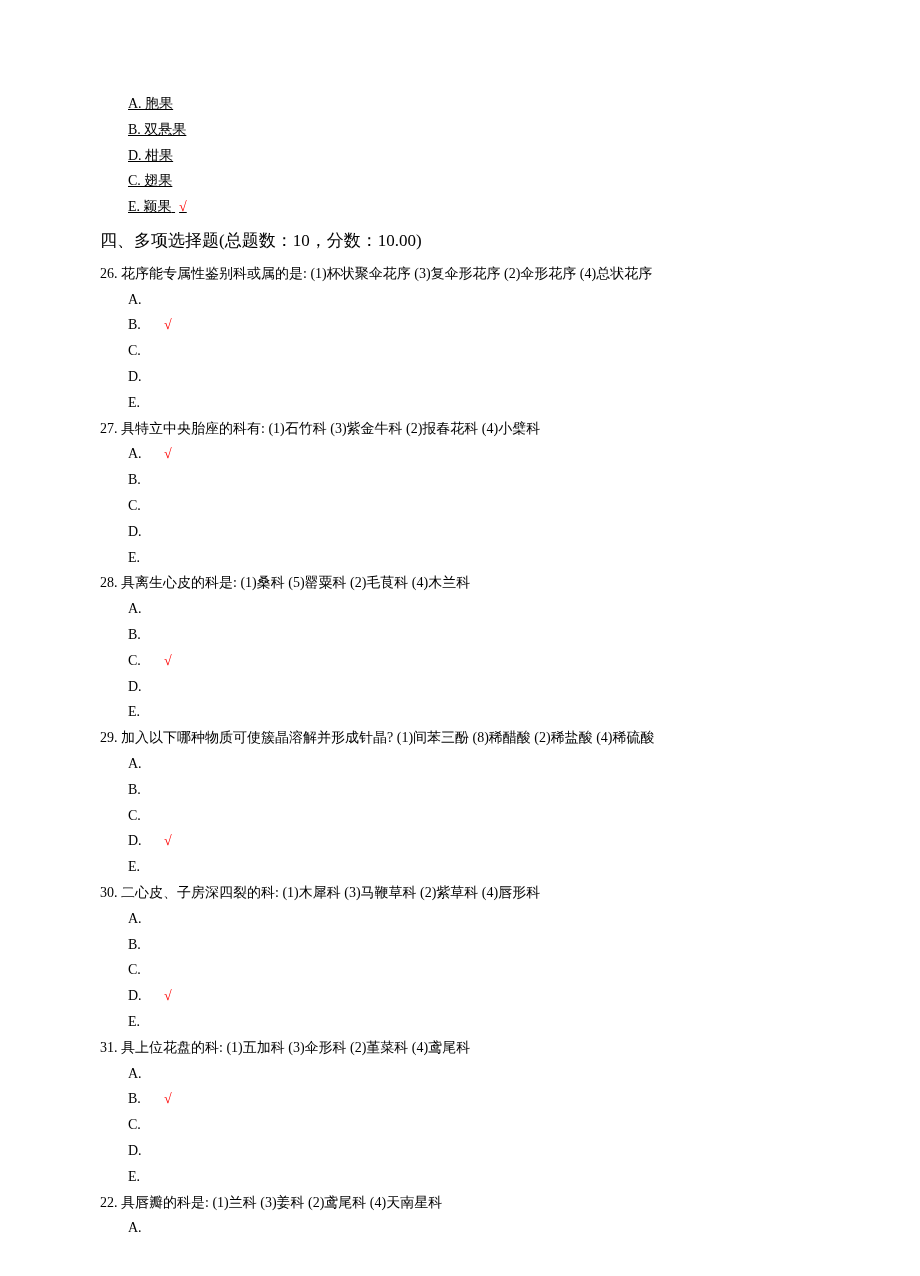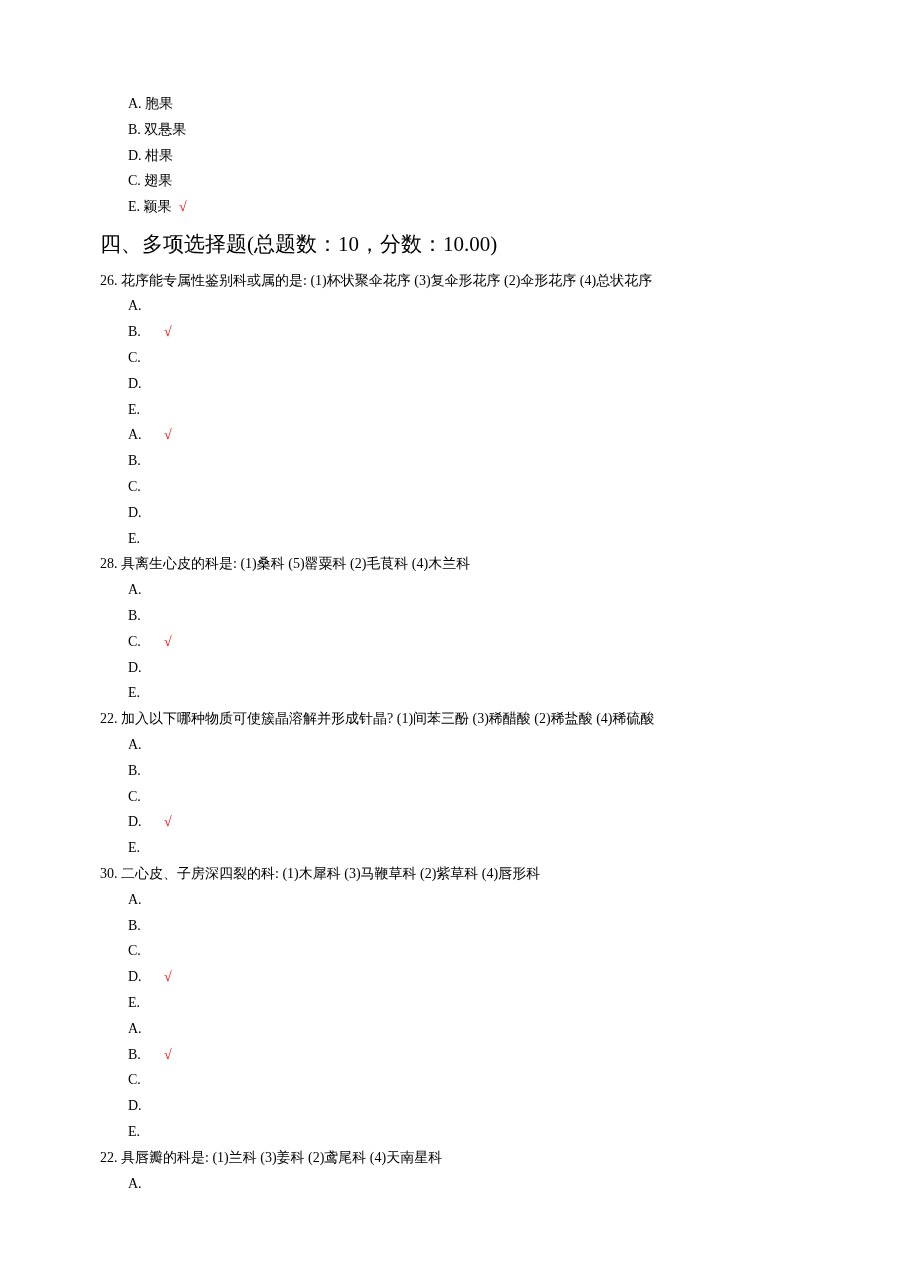--- a/index.html
+++ b/index.html
@@ -14,34 +14,35 @@
     color: #000000;
     line-height: 1.7;
     padding: 90px 100px 60px 100px;
     box-sizing: border-box;
   }
   .q-stem {
     margin: 2px 0 2px 0;
   }
   .choice {
     margin: 2px 0 2px 28px;
+    text-decoration: underline;
   }
   .choice-multi {
     margin: 2px 0 2px 28px;
   }
   .check {
     color: #ff0000;
     margin-left: 4px;
   }
   .check-spaced {
     color: #ff0000;
     margin-left: 18px;
   }
   .section-title {
-    font-size: 21px;
+    font-size: 17px;
     margin: 8px 0 6px 0;
   }
   .letter {
     display: inline-block;
     min-width: 18px;
   }
 </style>
 </head>
 <body>
 
@@ -69,55 +70,57 @@
 <div>
   <div class="q-stem">26. 花序能专属性鉴别科或属的是:   (1)杯状聚伞花序 (3)复伞形花序 (2)伞形花序 (4)总状花序</div>
   <div class="choice-multi"><span class="letter">A.</span></div>
   <div class="choice-multi"><span class="letter">B.</span><span class="check-spaced">√</span></div>
   <div class="choice-multi"><span class="letter">C.</span></div>
   <div class="choice-multi"><span class="letter">D.</span></div>
   <div class="choice-multi"><span class="letter">E.</span></div>
 </div>
 
 <div>
+  <div class="q-stem">27. 具特立中央胎座的科有:   (1)石竹科 (3)紫金牛科 (2)报春花科 (4)小檗科</div>
   <div class="choice-multi"><span class="letter">A.</span><span class="check-spaced">√</span></div>
   <div class="choice-multi"><span class="letter">B.</span></div>
   <div class="choice-multi"><span class="letter">C.</span></div>
   <div class="choice-multi"><span class="letter">D.</span></div>
   <div class="choice-multi"><span class="letter">E.</span></div>
 </div>
 
 <div>
   <div class="q-stem">28. 具离生心皮的科是:   (1)桑科 (5)罂粟科 (2)毛茛科 (4)木兰科</div>
   <div class="choice-multi"><span class="letter">A.</span></div>
   <div class="choice-multi"><span class="letter">B.</span></div>
   <div class="choice-multi"><span class="letter">C.</span><span class="check-spaced">√</span></div>
   <div class="choice-multi"><span class="letter">D.</span></div>
   <div class="choice-multi"><span class="letter">E.</span></div>
 </div>
 
 <div>
-  <div class="q-stem">22. 加入以下哪种物质可使簇晶溶解并形成针晶? (1)间苯三酚 (3)稀醋酸 (2)稀盐酸 (4)稀硫酸</div>
+  <div class="q-stem">29. 加入以下哪种物质可使簇晶溶解并形成针晶? (1)间苯三酚 (8)稀醋酸 (2)稀盐酸 (4)稀硫酸</div>
   <div class="choice-multi"><span class="letter">A.</span></div>
   <div class="choice-multi"><span class="letter">B.</span></div>
   <div class="choice-multi"><span class="letter">C.</span></div>
   <div class="choice-multi"><span class="letter">D.</span><span class="check-spaced">√</span></div>
   <div class="choice-multi"><span class="letter">E.</span></div>
 </div>
 
 <div>
   <div class="q-stem">30. 二心皮、子房深四裂的科:   (1)木犀科 (3)马鞭草科 (2)紫草科 (4)唇形科</div>
   <div class="choice-multi"><span class="letter">A.</span></div>
   <div class="choice-multi"><span class="letter">B.</span></div>
   <div class="choice-multi"><span class="letter">C.</span></div>
   <div class="choice-multi"><span class="letter">D.</span><span class="check-spaced">√</span></div>
   <div class="choice-multi"><span class="letter">E.</span></div>
 </div>
 
 <div>
+  <div class="q-stem">31. 具上位花盘的科:   (1)五加科 (3)伞形科 (2)堇菜科 (4)鸢尾科</div>
   <div class="choice-multi"><span class="letter">A.</span></div>
   <div class="choice-multi"><span class="letter">B.</span><span class="check-spaced">√</span></div>
   <div class="choice-multi"><span class="letter">C.</span></div>
   <div class="choice-multi"><span class="letter">D.</span></div>
   <div class="choice-multi"><span class="letter">E.</span></div>
 </div>
 
 <div>
   <div class="q-stem">22. 具唇瓣的科是:   (1)兰科 (3)姜科 (2)鸢尾科 (4)天南星科</div>
   <div class="choice-multi"><span class="letter">A.</span></div>

